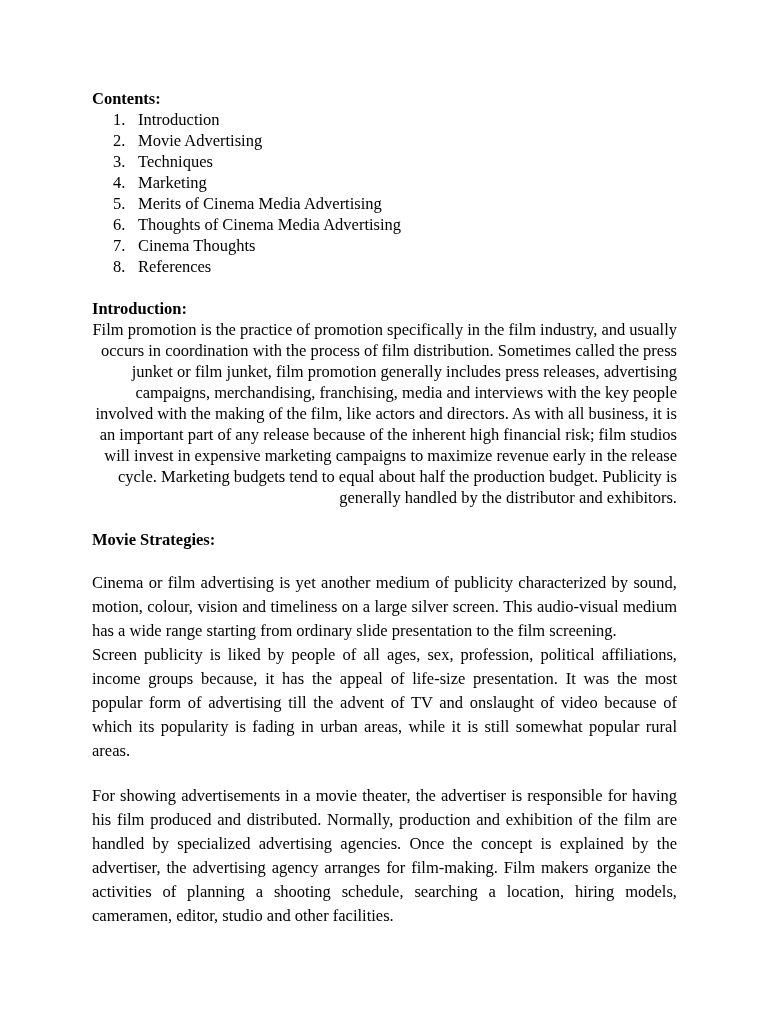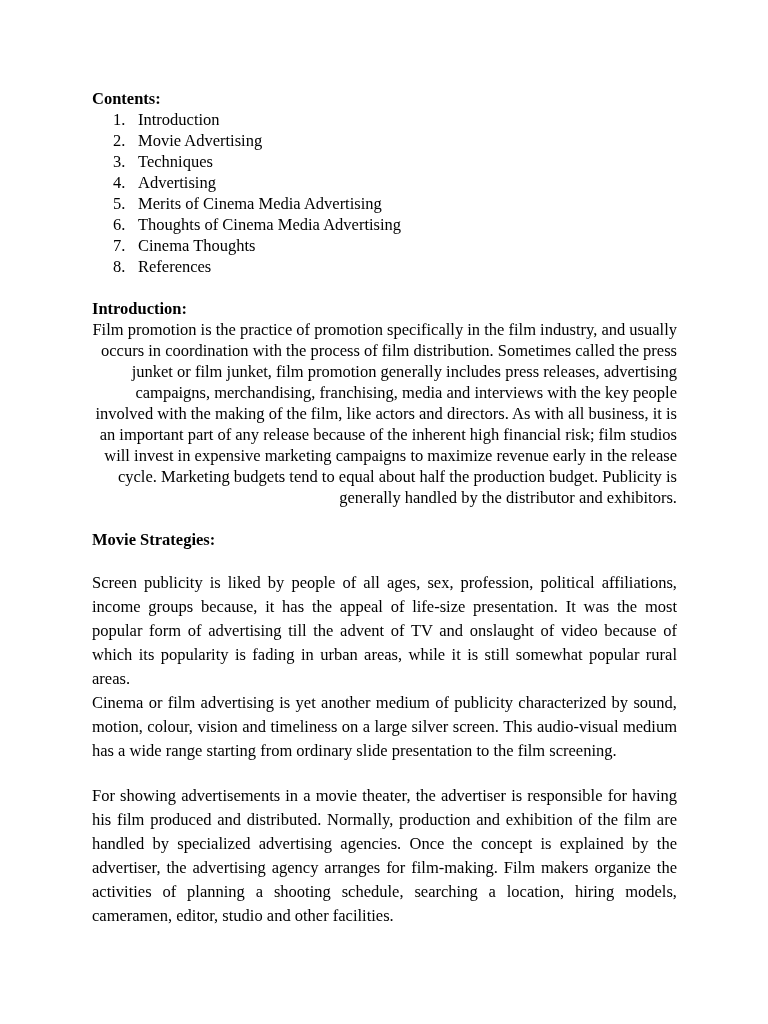--- a/index.html
+++ b/index.html
@@ -71,21 +71,21 @@
     <div class="list-row">
       <span class="list-num">2.</span>
       <span class="list-label">Movie Advertising</span>
     </div>
     <div class="list-row">
       <span class="list-num">3.</span>
       <span class="list-label">Techniques</span>
     </div>
     <div class="list-row">
       <span class="list-num">4.</span>
-      <span class="list-label">Advertising</span>
+      <span class="list-label">Marketing</span>
     </div>
     <div class="list-row">
       <span class="list-num">5.</span>
       <span class="list-label">Merits of Cinema Media Advertising</span>
     </div>
     <div class="list-row">
       <span class="list-num">6.</span>
       <span class="list-label">Thoughts of Cinema Media Advertising</span>
     </div>
     <div class="list-row">
@@ -103,21 +103,21 @@
   <h2 class="doc-heading">Introduction:</h2>
 
   <p class="body-para">Film promotion is the practice of promotion specifically in the film industry, and usually occurs in coordination with the process of film distribution. Sometimes called the press junket or film junket, film promotion generally includes press releases, advertising campaigns, merchandising, franchising, media and interviews with the key people involved with the making of the film, like actors and directors. As with all business, it is an important part of any release because of the inherent high financial risk; film studios will invest in expensive marketing campaigns to maximize revenue early in the release cycle. Marketing budgets tend to equal about half the production budget. Publicity is generally handled by the distributor and exhibitors.</p>
 
   <div class="gap-line"></div>
 
   <h2 class="doc-heading">Movie Strategies:</h2>
 
   <div class="gap-line"></div>
 
+  <p class="body-para-justified">Cinema or film advertising is yet another medium of publicity characterized by sound, motion, colour, vision and timeliness on a large silver screen. This audio-visual medium has a wide range starting from ordinary slide presentation to the film screening.</p>
+
   <p class="body-para-justified">Screen publicity is liked by people of all ages, sex, profession, political affiliations, income groups because, it has the appeal of life-size presentation. It was the most popular form of advertising till the advent of TV and onslaught of video because of which its popularity is fading in urban areas, while it is still somewhat popular rural areas.</p>
-
-  <p class="body-para-justified">Cinema or film advertising is yet another medium of publicity characterized by sound, motion, colour, vision and timeliness on a large silver screen. This audio-visual medium has a wide range starting from ordinary slide presentation to the film screening.</p>
 
   <div class="gap-line"></div>
 
   <p class="body-para-justified">For showing advertisements in a movie theater, the advertiser is responsible for having his film produced and distributed. Normally, production and exhibition of the film are handled by specialized advertising agencies. Once the concept is explained by the advertiser, the advertising agency arranges for film-making. Film makers organize the activities of planning a shooting schedule, searching a location, hiring models, cameramen, editor, studio and other facilities.</p>
 
 </div>
 
 </body></html>

